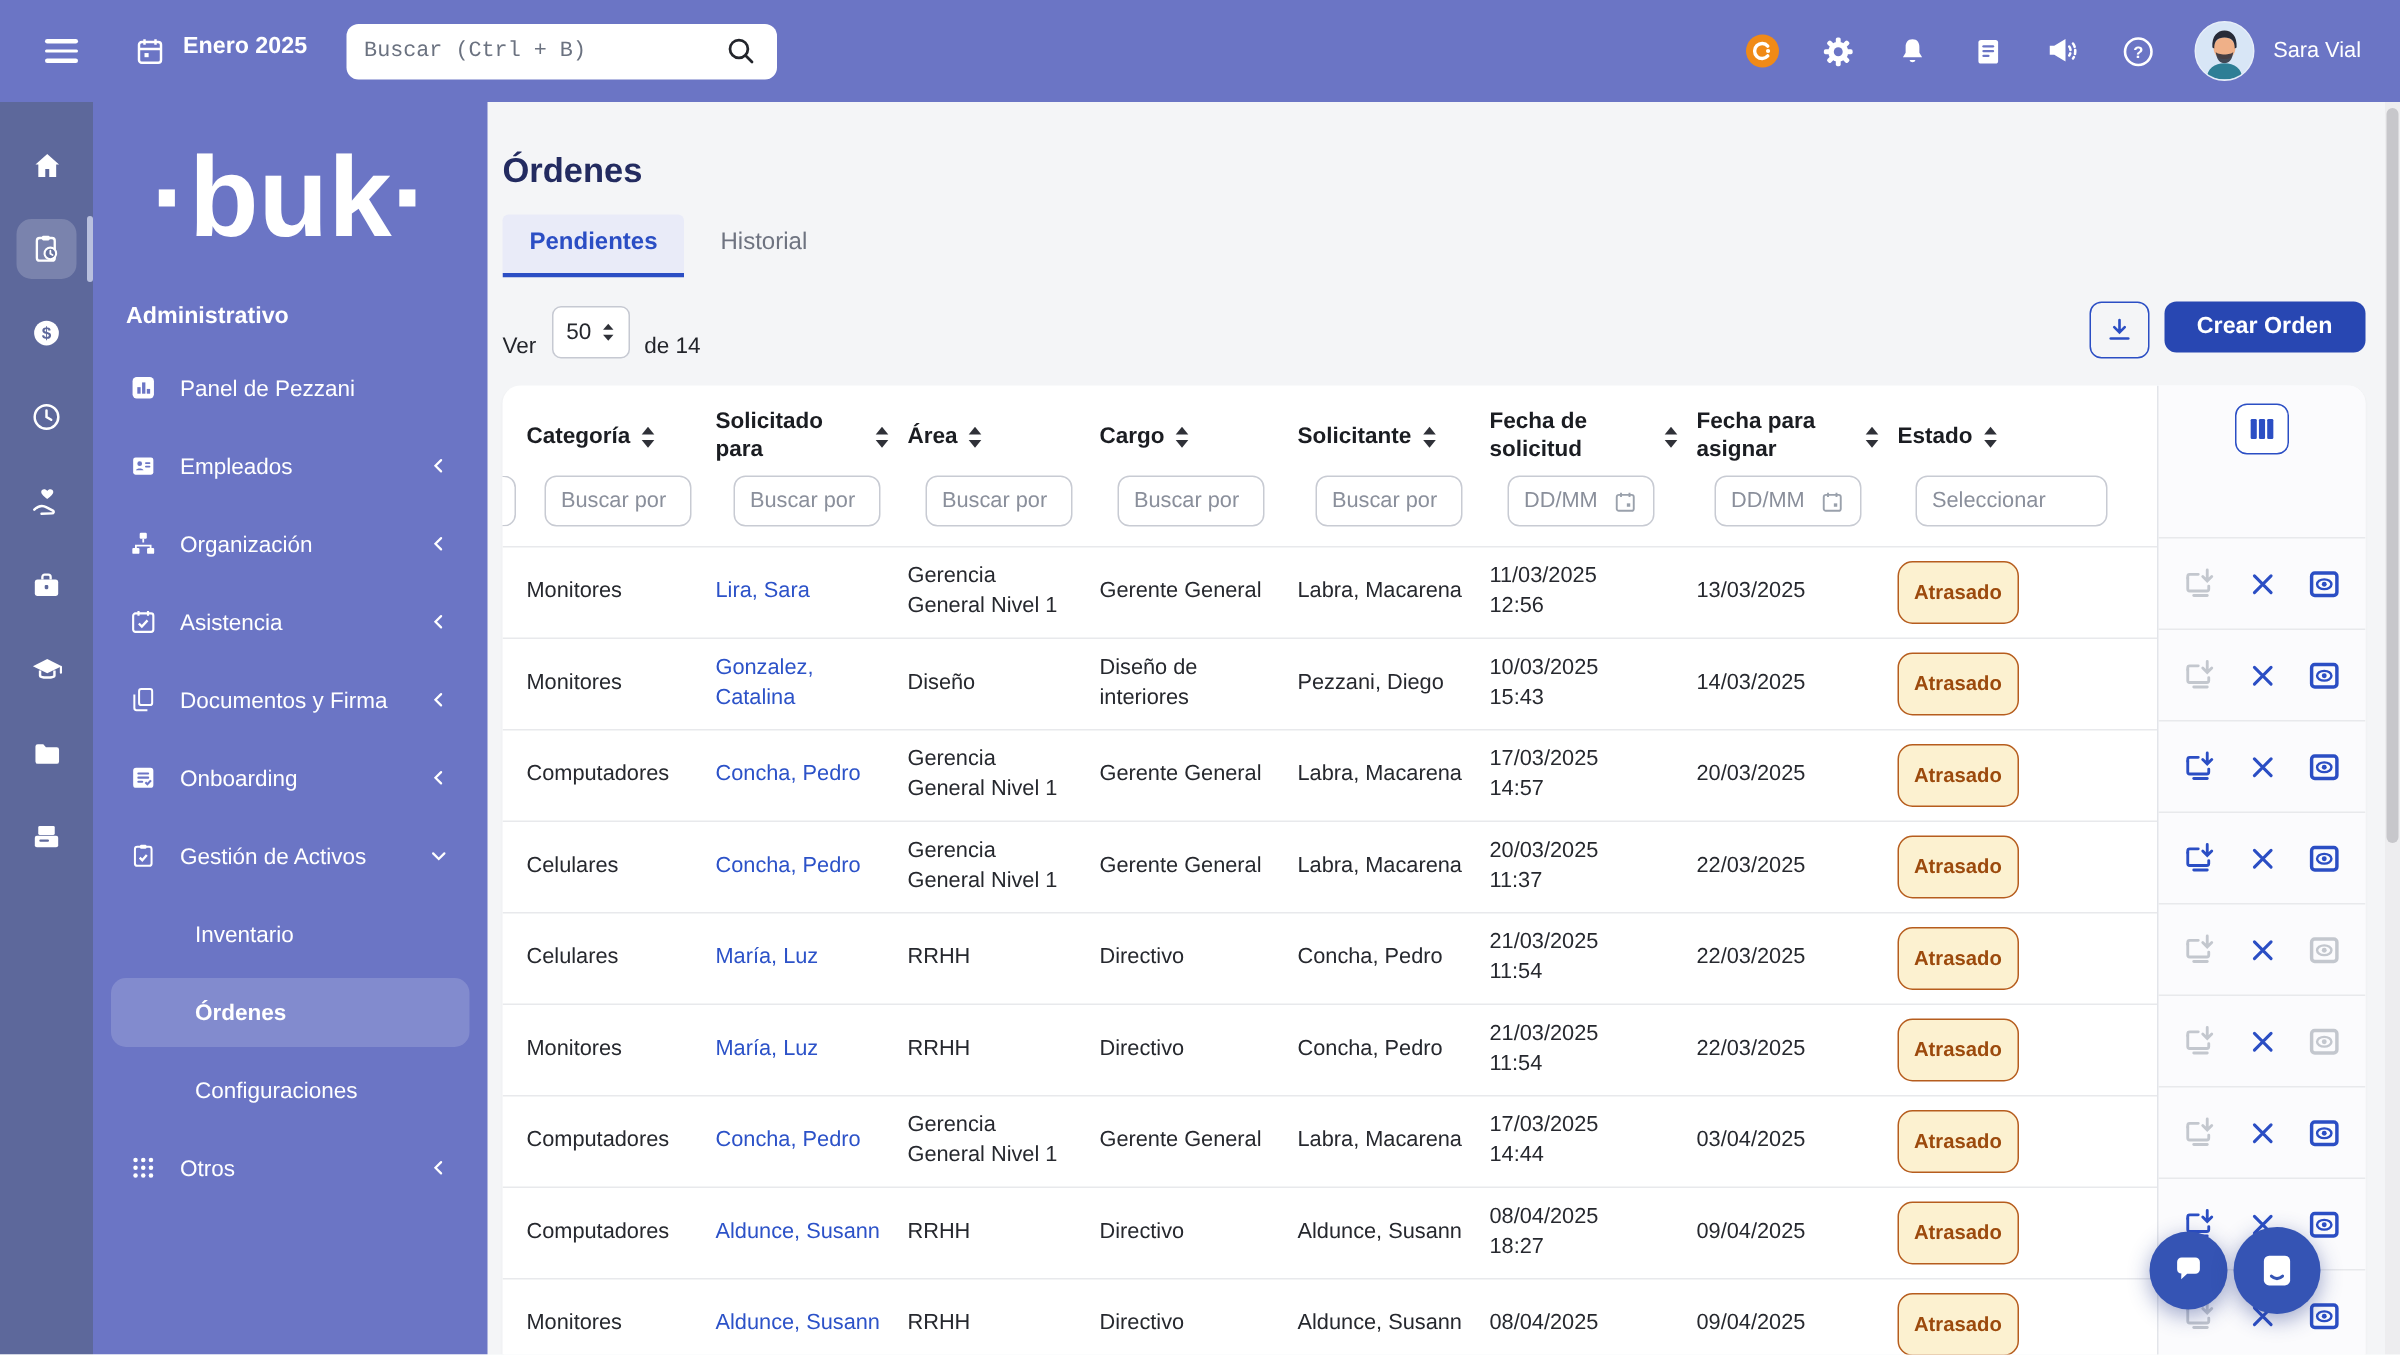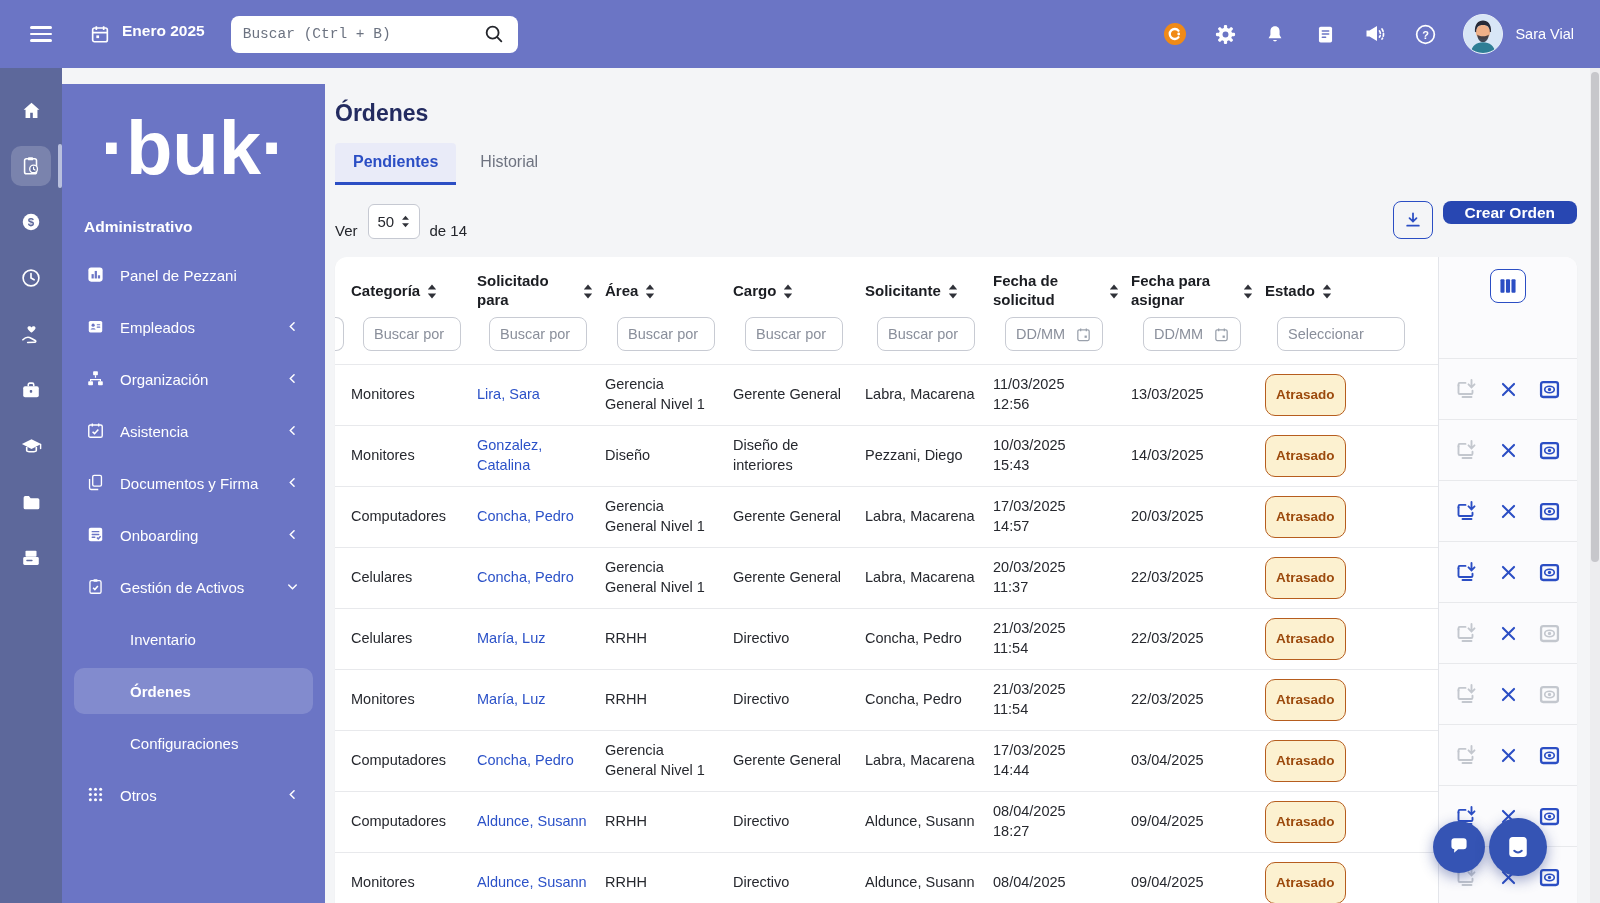--- a/index.html
+++ b/index.html
@@ -41,21 +41,21 @@
   }
   .rail-item { width:40px; height:40px; border-radius:10px; display:flex; align-items:center; justify-content:center; cursor:pointer; position:relative; }
   .rail-item.active { background:rgba(255,255,255,0.18); }
   .rail-item.active::after {
     content:""; position:absolute; right:-11px; top:-2px; width:4px; height:44px;
     background:#B9C0DE; border-radius:2px;
   }
 
   
   .sidebar {
-    position:absolute; top:84px; left:62px; width:263px; bottom:0;
+    position:absolute; top:68px; left:62px; width:263px; bottom:0;
     background:#6B75C5; color:#fff; z-index:20; overflow:hidden;
   }
   .logo { text-align:center; font-size:76px; font-weight:700; letter-spacing:0px; line-height:1; padding:26px 0 18px; }
   .section-title { font-size:15.5px; font-weight:700; padding:14px 22px 10px; }
   .menu { padding:6px 12px 0; display:flex; flex-direction:column; }
   .menu-item {
     display:flex; align-items:center; gap:14px; height:46px; margin-bottom:6px;
     padding:0 12px; border-radius:10px; font-size:15px; cursor:pointer;
   }
   .menu-item .mi-icon { width:20px; height:20px; flex:0 0 20px; }
@@ -73,21 +73,21 @@
 
   .controls { margin-top:16px; display:flex; align-items:flex-end; gap:10px; }
   .ctl-label { font-size:15px; color:#23252B; }
   .per-page {
     width:52px; height:35px; border:1px solid #C6C9D2; border-radius:6px; background:#fff;
     display:flex; align-items:center; justify-content:space-between; padding:0 9px; font-size:15px; cursor:pointer;
   }
   .ctl-right { margin-left:auto; display:flex; gap:10px; }
   .btn-download { width:40px; height:38px; border:1px solid #2B4EC4; border-radius:8px; background:#F4F5F7; display:flex; align-items:center; justify-content:center; cursor:pointer; }
   .btn-primary {
-    height:23px; padding:0 22px; background:#2847B2; color:#fff; border:none; border-radius:8px;
+    height:34px; padding:0 22px; background:#2847B2; color:#fff; border:none; border-radius:8px;
     font-size:15.5px; font-weight:700; font-family:inherit; cursor:pointer;
   }
 
   
   .table-card {
     margin-top:18px; background:#fff; border-radius:12px 12px 0 0; height:650px;
     display:flex; overflow:hidden; box-shadow:0 1px 2px rgba(30,35,60,0.04);
   }
   .t-main { width:1103px; flex:0 0 1103px; }
   .t-actions { flex:1; border-left:1px solid #E3E5EA; background:#FBFBFD; display:flex; flex-direction:column; }

